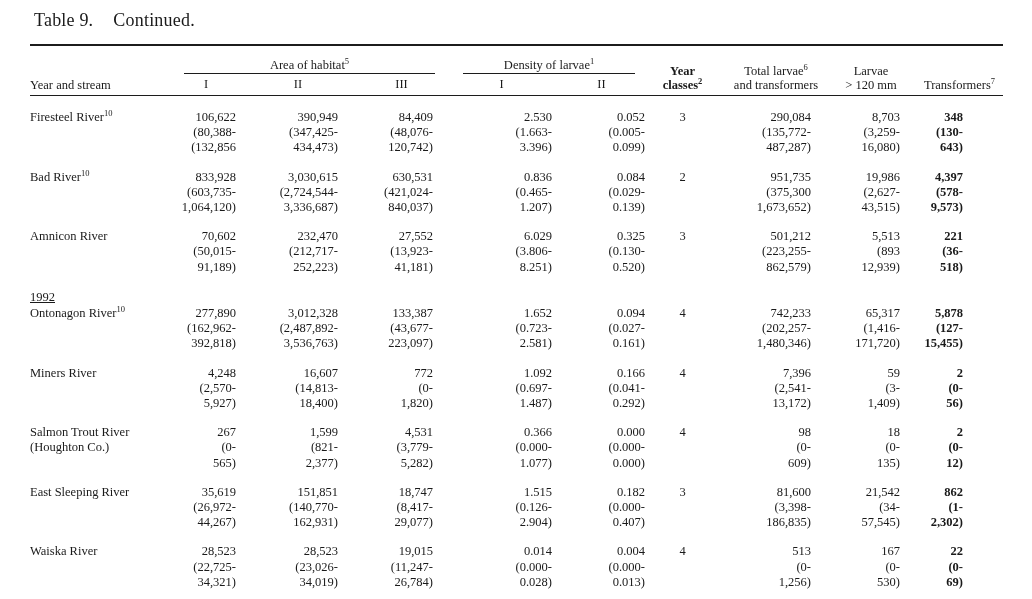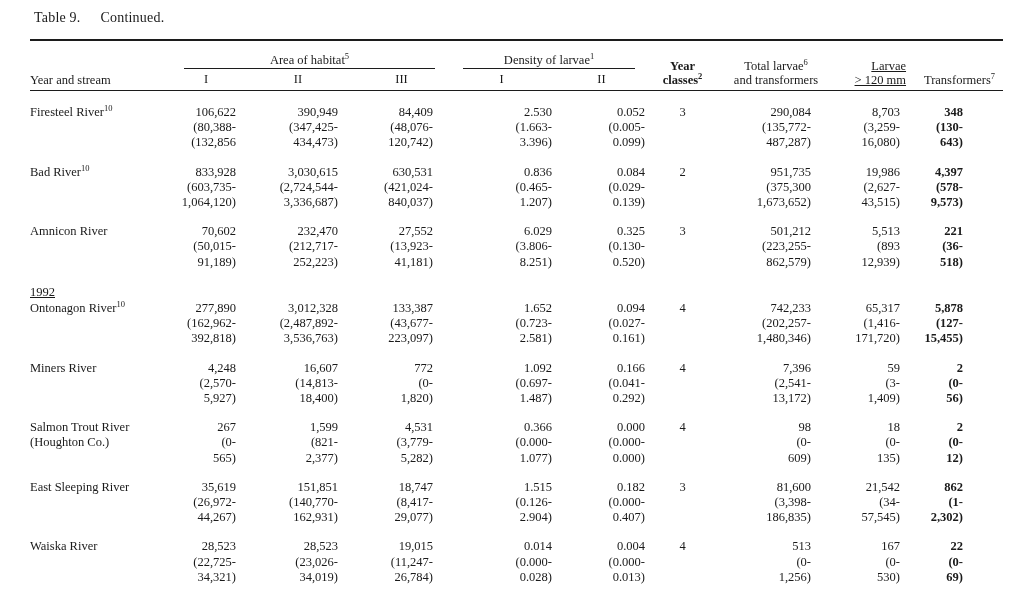--- a/index.html
+++ b/index.html
@@ -4,32 +4,32 @@
 <style>
   html,body{margin:0;padding:0;}
   body{
     width:1032px;height:599px;
     background:#ffffff;
     color:#1a1a1a;
     font-family:"Liberation Serif","DejaVu Serif",serif;
     overflow:hidden;
   }
   .page{padding:8px 0 0 30px;}
-  .doc-title{font-size:14px;margin:2px 0 13px 4px;letter-spacing:.2px;}
+  .doc-title{font-size:18px;margin:2px 0 13px 4px;letter-spacing:.2px;}
   .doc-title .sub{margin-left:20px;}
   table{border-collapse:collapse;table-layout:fixed;width:973px;font-size:12.5px;}
   thead{border-top:2px solid #1c1c1c;border-bottom:1.6px solid #1c1c1c;}
   thead th{font-weight:normal;font-size:12.5px;padding:0;vertical-align:bottom;line-height:14px;}
   thead tr:first-child th{padding-top:12px;}
   .g-wrap{display:block;text-align:center;border-bottom:1.4px solid #1c1c1c;margin:0 14px;padding-bottom:1px;}
   .th-stream{text-align:left;padding-bottom:3px;}
   .sub-th{text-align:center;padding:3px 0 4px;}
   .th-yc{text-align:center;padding-bottom:3px;font-weight:bold;}
   .th-tot{text-align:center;padding-bottom:3px;}
-  .th-l120{text-align:right;padding-bottom:3px;text-decoration:underline;}
+  .th-l120{text-align:center;padding-bottom:3px;}
   .th-tr{text-align:center;padding-bottom:3px;padding-left:10px;}
   tbody td{vertical-align:top;padding:0;line-height:15.2px;}
   .data-row td{padding-top:14px;}
   .data-row.no-gap td{padding-top:1px;}
   .section-row td{padding-top:15px;padding-bottom:0;line-height:15.2px;}
   .section-label{text-decoration:underline;}
   .c-stream{text-align:left;}
   .c-a1{text-align:right;padding-right:6px;font-family:Liberation Serif, serif;}
   .c-a2{text-align:right;padding-right:16px;}
   .c-a3{text-align:right;padding-right:16px;}

